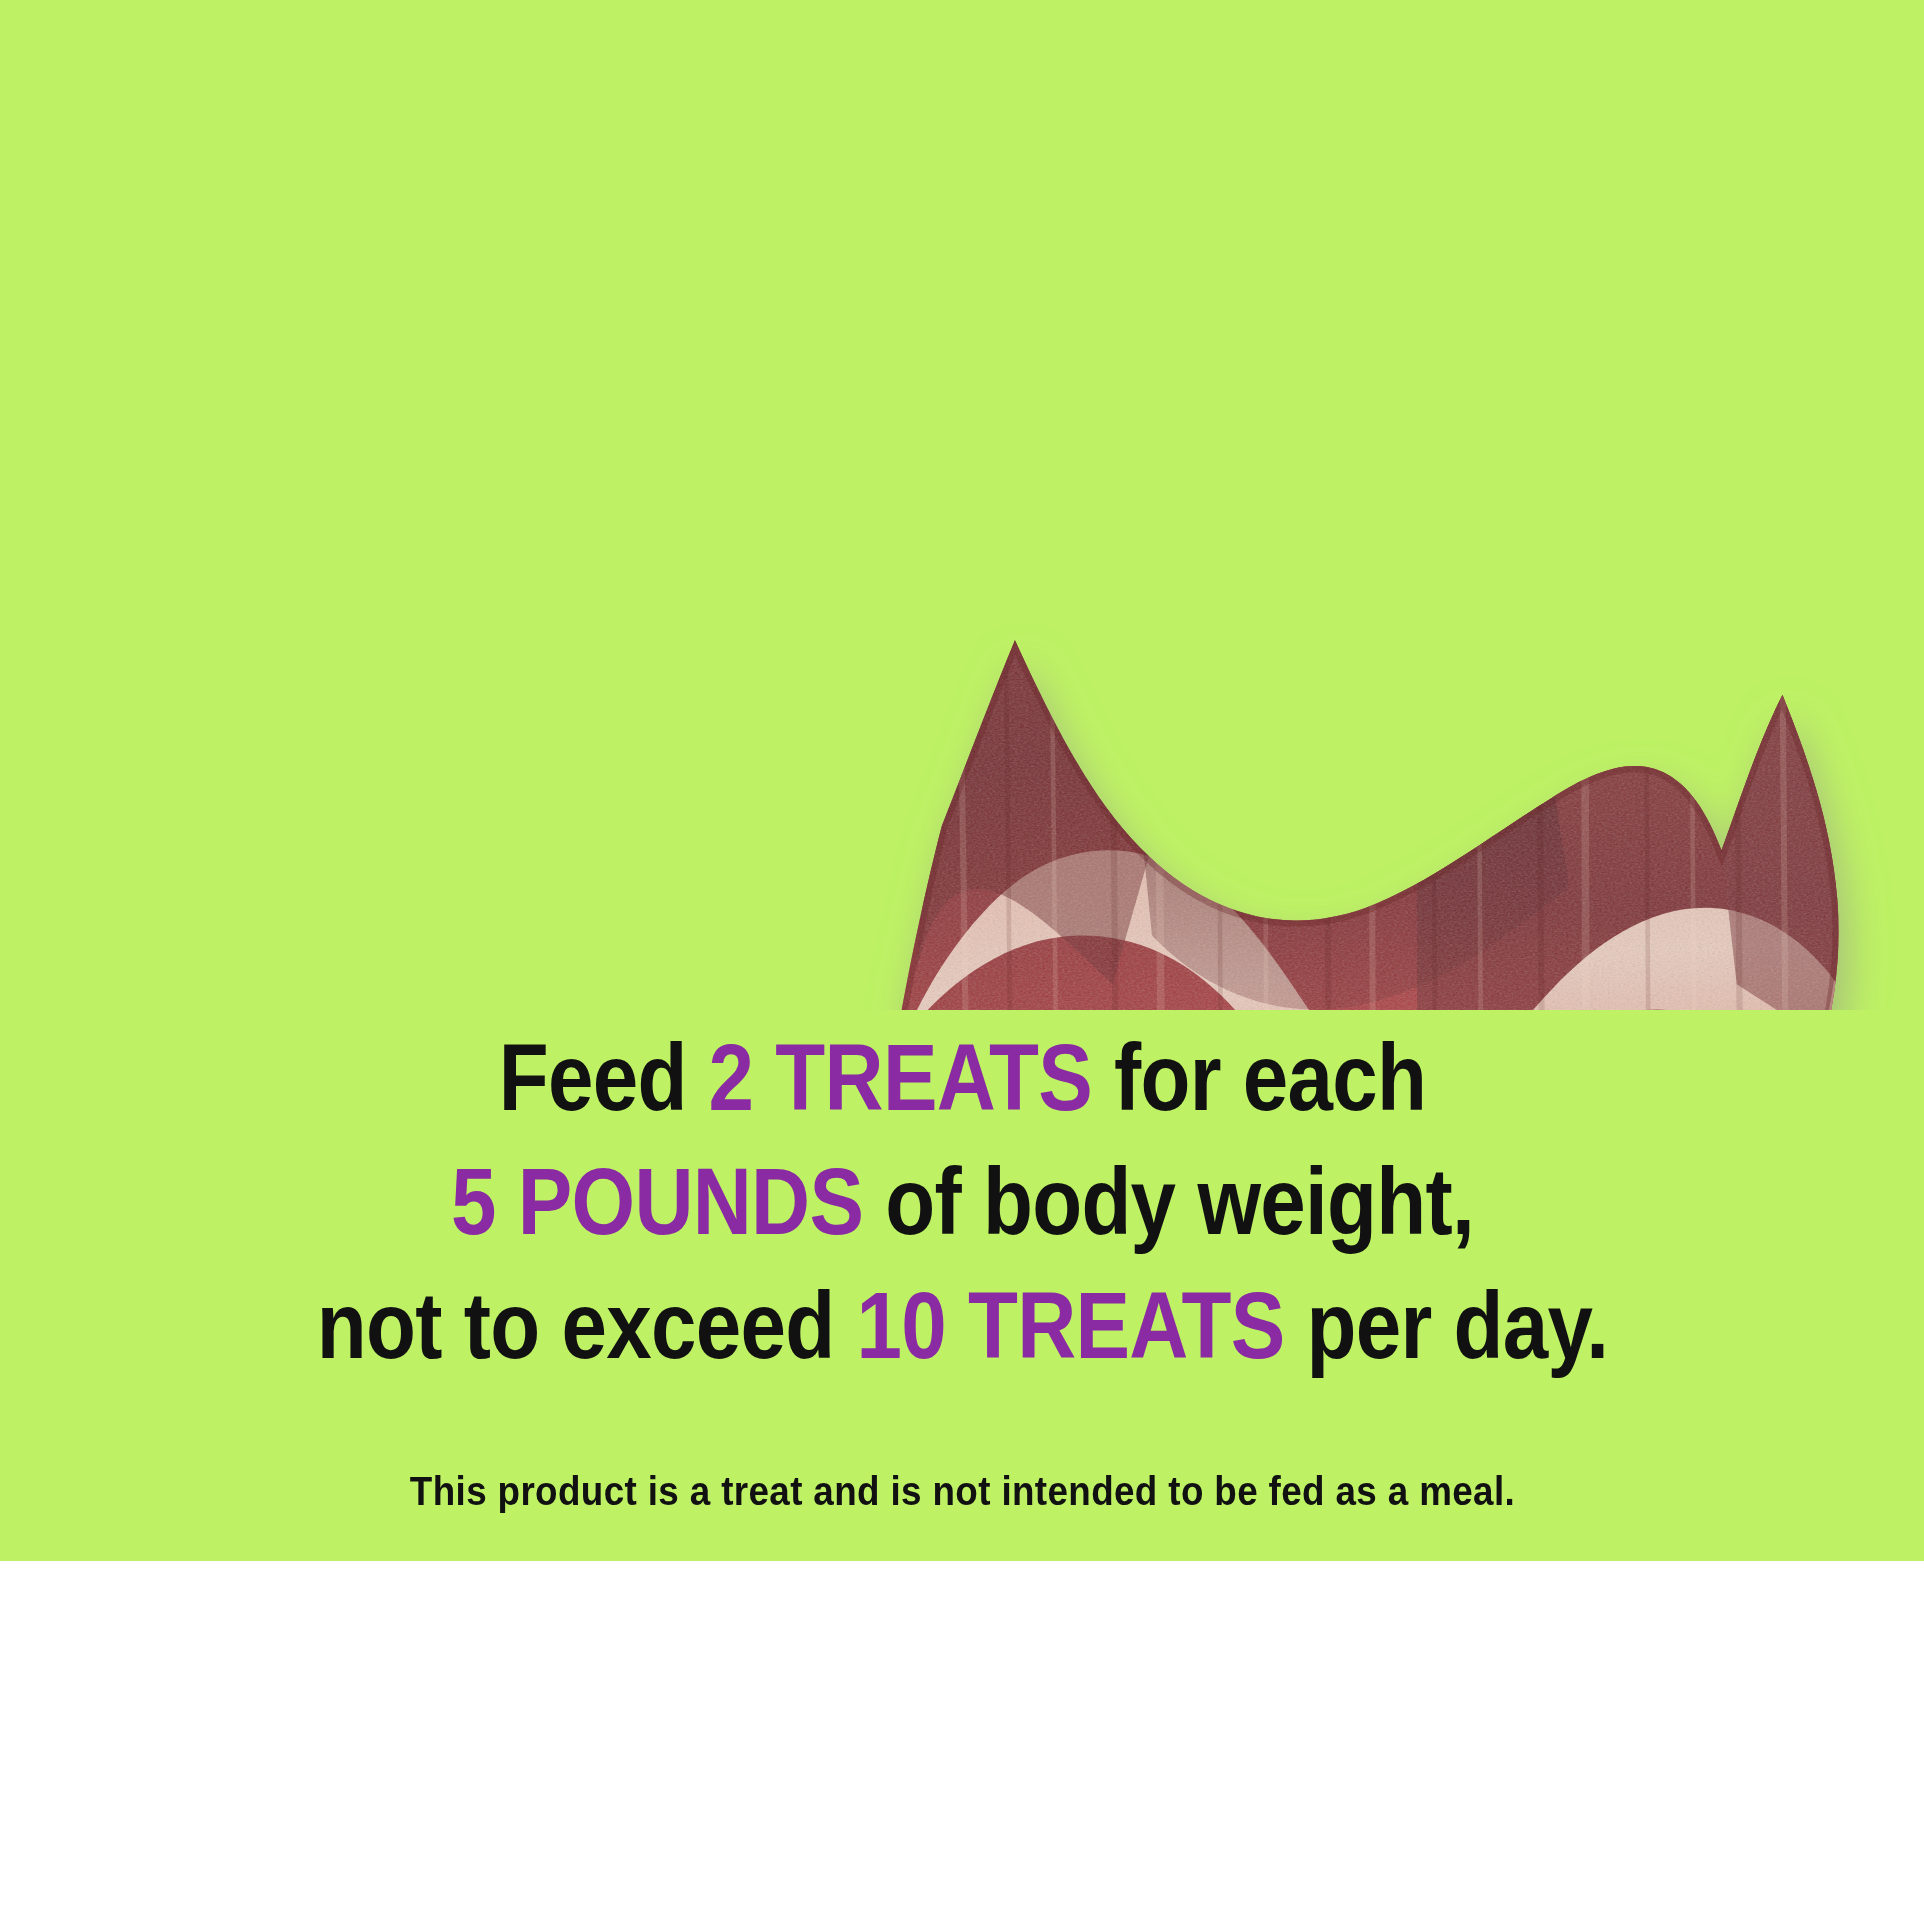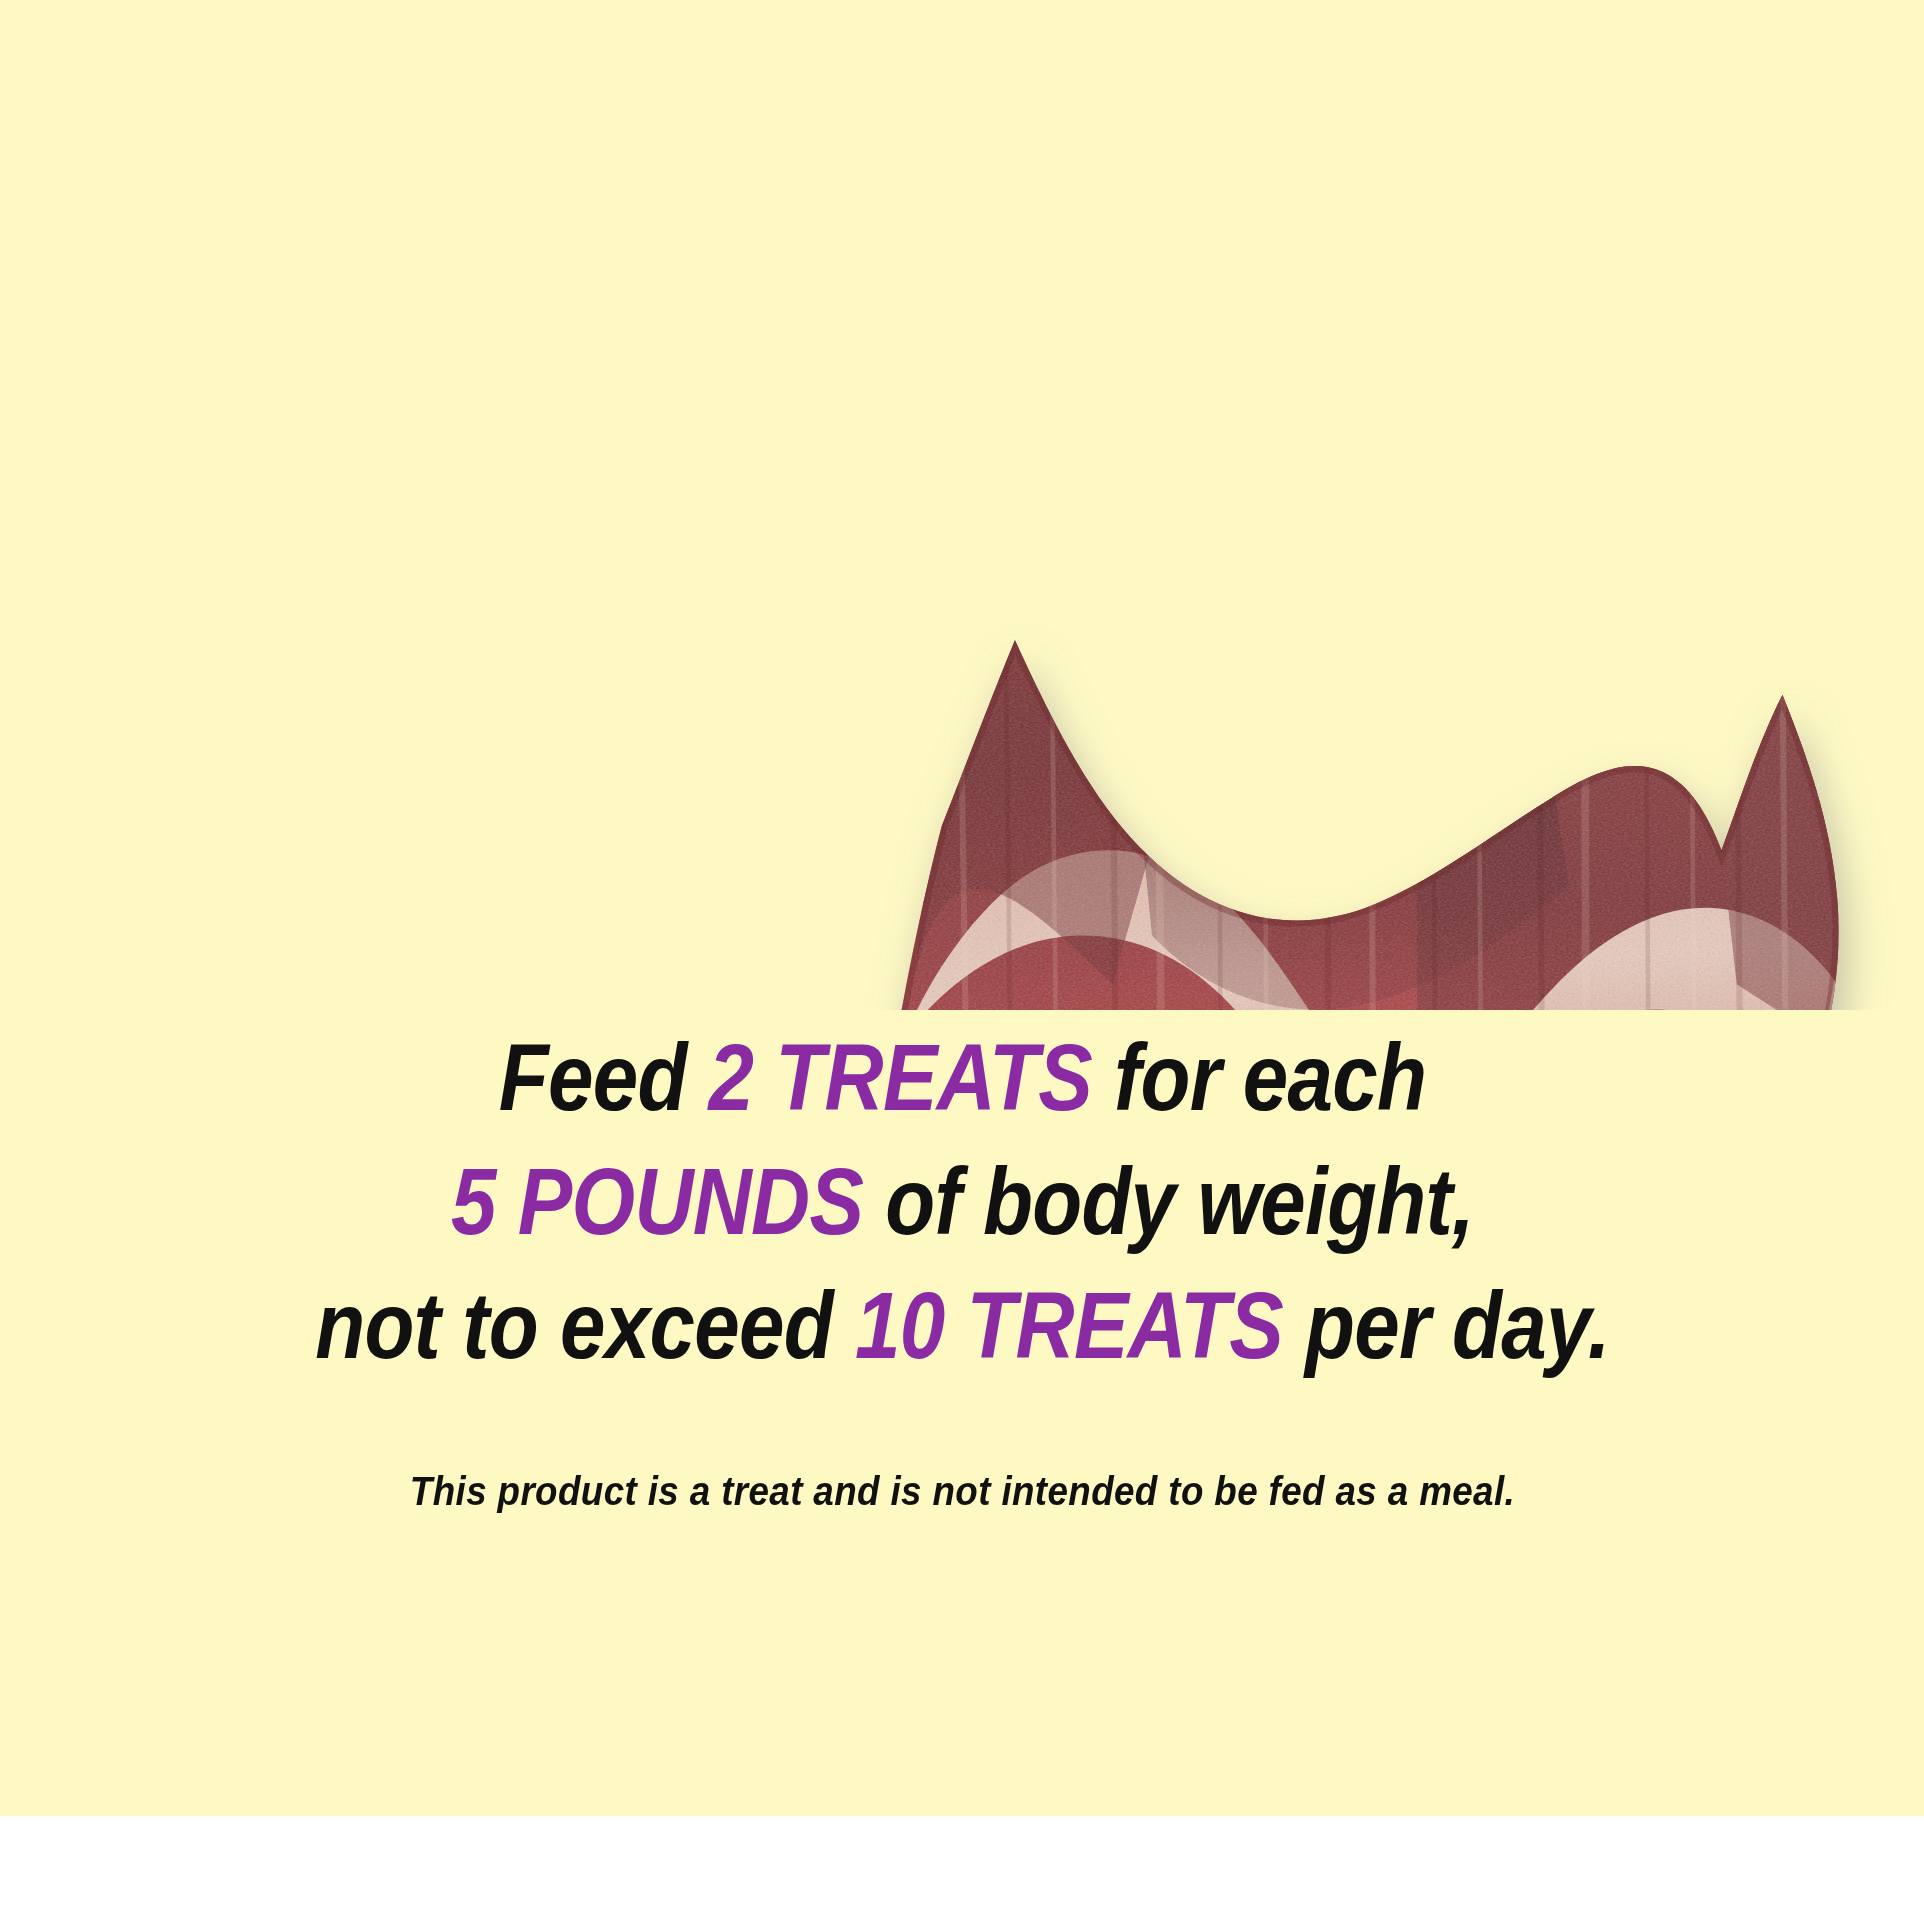--- a/index.html
+++ b/index.html
@@ -6,23 +6,22 @@
   html,body{margin:0;padding:0;}
   body{
     width:1925px;height:1925px;
     background:#ffffff;
     font-family:"Liberation Sans", sans-serif;
     overflow:hidden;
     position:relative;
   }
   #stage{
     position:relative;
-    width:1925px;height:1816px;
-    background:#fef9c3;
-    font-style:italic;
+    width:1925px;height:1561px;
+    background:#bef264;
   }
 
   
   .product-figure{
     position:absolute;
     left:0; top:481px;
     width:1925px; height:529px;
   }
   .product-svg{
     position:absolute;

